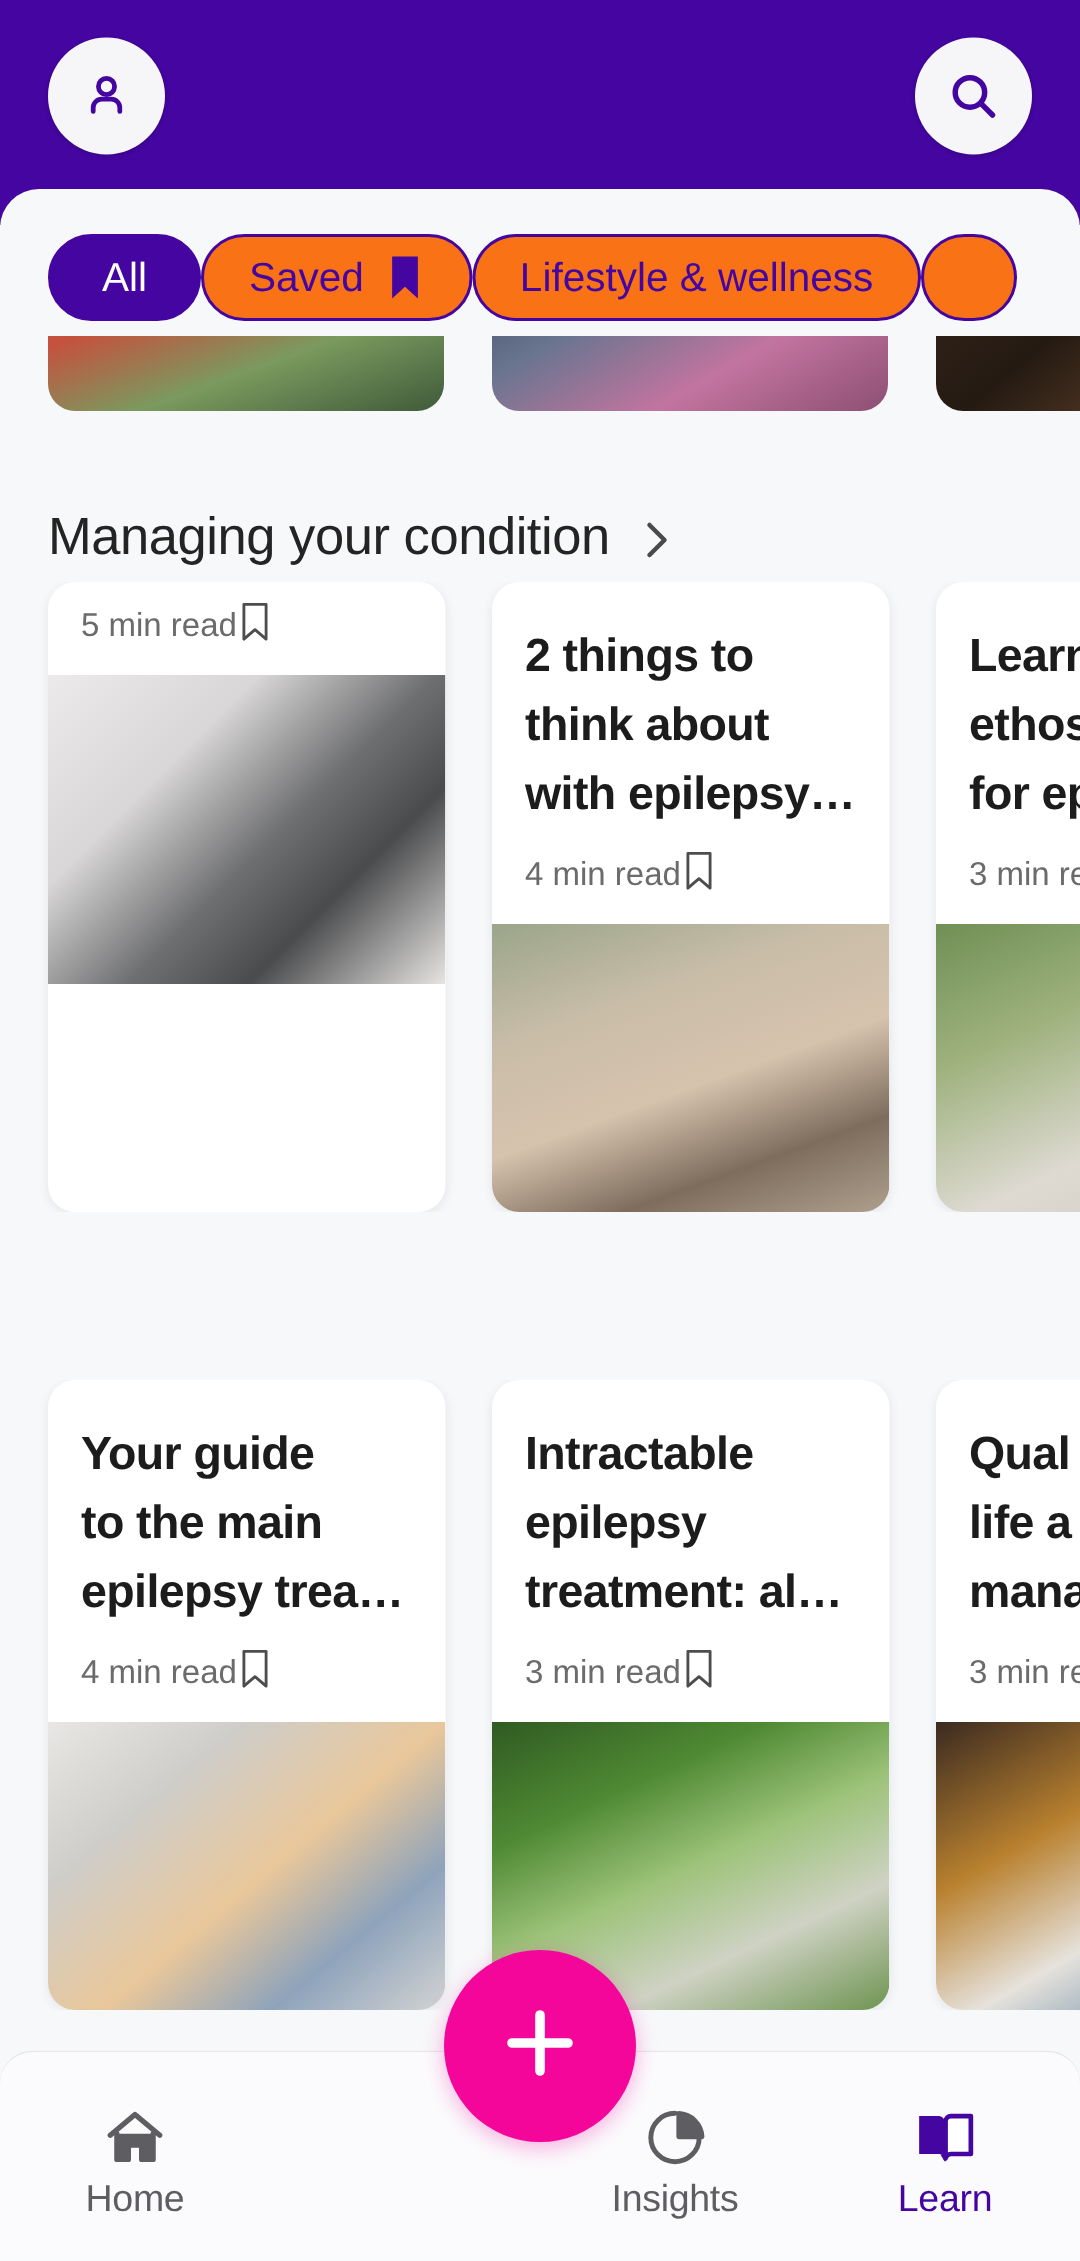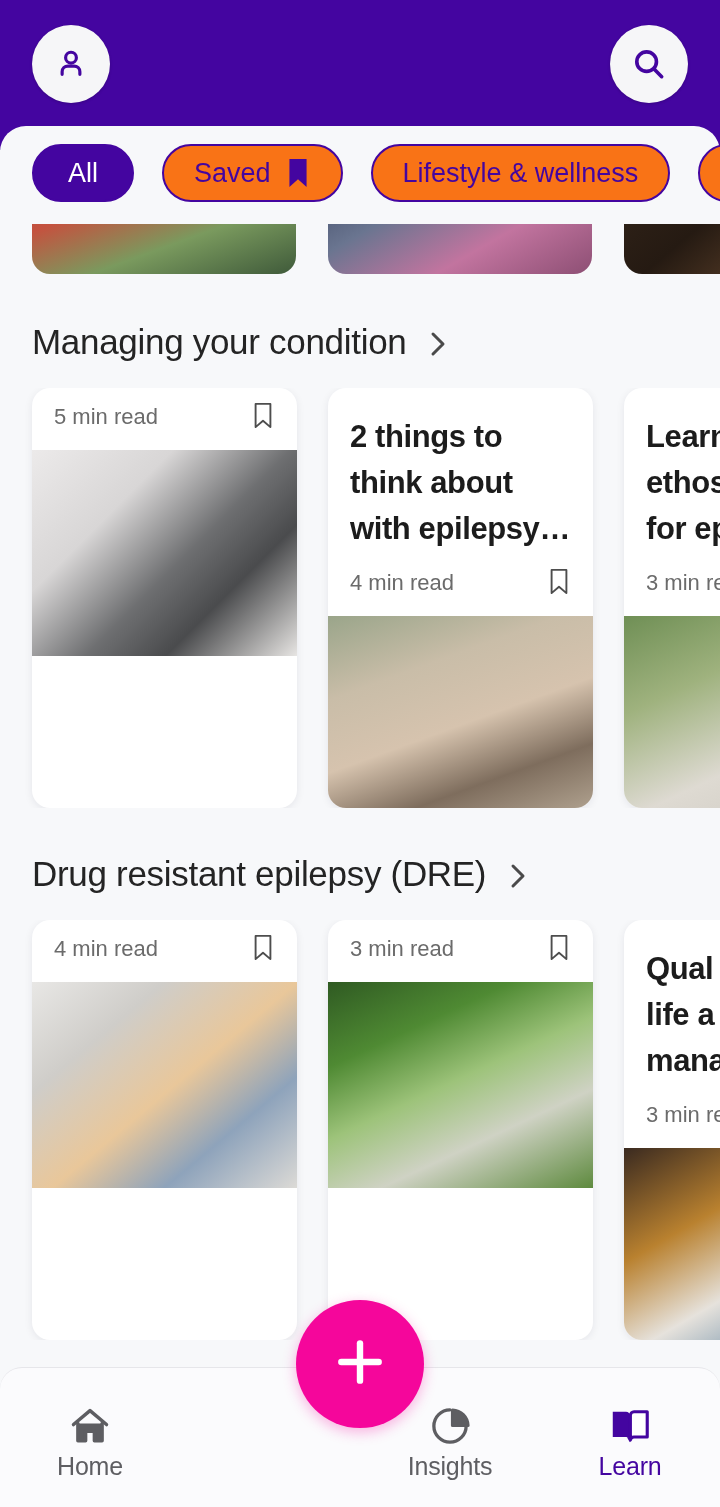--- a/index.html
+++ b/index.html
@@ -44,22 +44,21 @@
     width: 720px; height: 1381px;
     background: #f7f8fa;
     border-top-left-radius: 26px;
     border-top-right-radius: 26px;
   }
 
   
   .chip-row {
     position: absolute; top: 18px; left: 0;
     width: 720px; height: 82px;
-    display: flex; align-items: flex-start;
-    gap: 28px;
+    display: flex; align-items: center;
     padding-left: 32px;
     overflow: hidden;
   }
   .chip {
     height: 58px;
     border-radius: 29px;
     display: flex; align-items: center;
     gap: 14px;
     padding: 0 30px;
     border: 2.5px solid #4405A0;
@@ -141,21 +140,21 @@
     font-weight: 700;
     letter-spacing: -0.4px;
     height: 140px;
     overflow: hidden;
     white-space: pre;
   }
   .card-meta {
     margin: 8px 22px 0 22px;
     height: 42px;
     display: flex; align-items: center;
-    justify-content: space-between;
+    justify-content: flex-start;
   }
   .card-read { font-size: 22px; color: #6b6b6b; white-space: nowrap; }
   .card-img { margin-top: 12px; width: 100%; height: 206px; overflow: hidden; }
 
   
   .bottom-bar {
     position: absolute; left: 0; bottom: 0;
     width: 720px; height: 140px;
     background: #fbfbfd;
     border-top: 1px solid #e6e6ea;
@@ -240,21 +239,21 @@
           <div class="ph ph-brick"></div>
         </div>
       <div class="strip-card s2">
           <div class="ph ph-floral"></div>
         </div>
       <div class="strip-card s3">
           <div class="ph ph-dark"></div>
         </div>
     </div>
 
-    <div class="section-head" style="top:196px">
+    <div class="section-head" style="top:212px">
       <div class="section-title">Managing your condition</div>
       <span class="chev">
         <svg width="24" height="30" viewBox="0 0 16 24" fill="none" stroke="#4a4a4a" stroke-width="2.4" stroke-linecap="round" stroke-linejoin="round">
           <polyline points="4,4 12,12 4,20"></polyline>
         </svg>
       </span>
     </div>
 
     <div class="card-row" style="top:262px;height:420px">
       <div class="card c1">
@@ -293,44 +292,42 @@
         <div class="card-meta">
           <span class="card-read">3 min re…</span>
 
         </div>
         <div class="card-img">
             <div class="ph ph-sofa"></div>
           </div>
       </div>
     </div>
 
-    <div class="section-head" style="top:728px">
-      <div class="section-title">Drug resistant epilepsy (DRE)</div>
-      <span class="chev">
-        <svg width="24" height="30" viewBox="0 0 16 24" fill="none" stroke="#4a4a4a" stroke-width="2.4" stroke-linecap="round" stroke-linejoin="round">
-          <polyline points="4,4 12,12 4,20"></polyline>
-        </svg>
-      </span>
-    </div>
 
     <div class="card-row" style="top:794px;height:420px">
       <div class="card c1">
+        <div class="card-title">Your guide
+to the main
+epilepsy trea…</div>
         <div class="card-meta">
           <span class="card-read">4 min read</span>
           <span>
             <svg width="24" height="29" viewBox="0 0 24 28" fill="none" stroke="#4d4d4d" stroke-width="1.9" stroke-linejoin="round">
               <path d="M4.6 2.4h14.8v23.2L12 19.3 4.6 25.6z"></path>
             </svg>
           </span>
         </div>
         <div class="card-img">
             <div class="ph ph-clinic"></div>
           </div>
       </div>
       <div class="card c2">
+        <div class="card-title">Intractable
+epilepsy
+treatment: al…</div>
         <div class="card-meta">
           <span class="card-read">3 min read</span>
           <span>
             <svg width="24" height="29" viewBox="0 0 24 28" fill="none" stroke="#4d4d4d" stroke-width="1.9" stroke-linejoin="round">
               <path d="M4.6 2.4h14.8v23.2L12 19.3 4.6 25.6z"></path>
             </svg>
           </span>
         </div>
         <div class="card-img">
             <div class="ph ph-path"></div>

